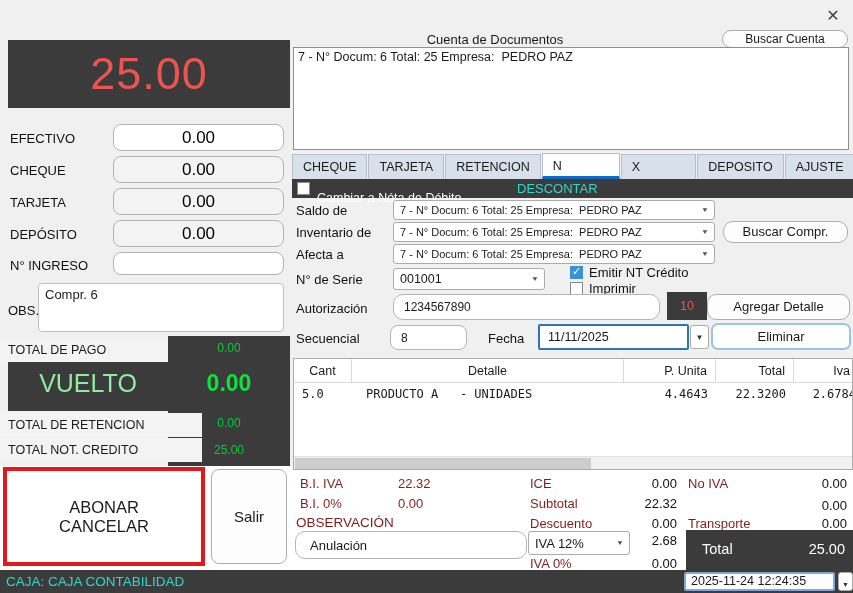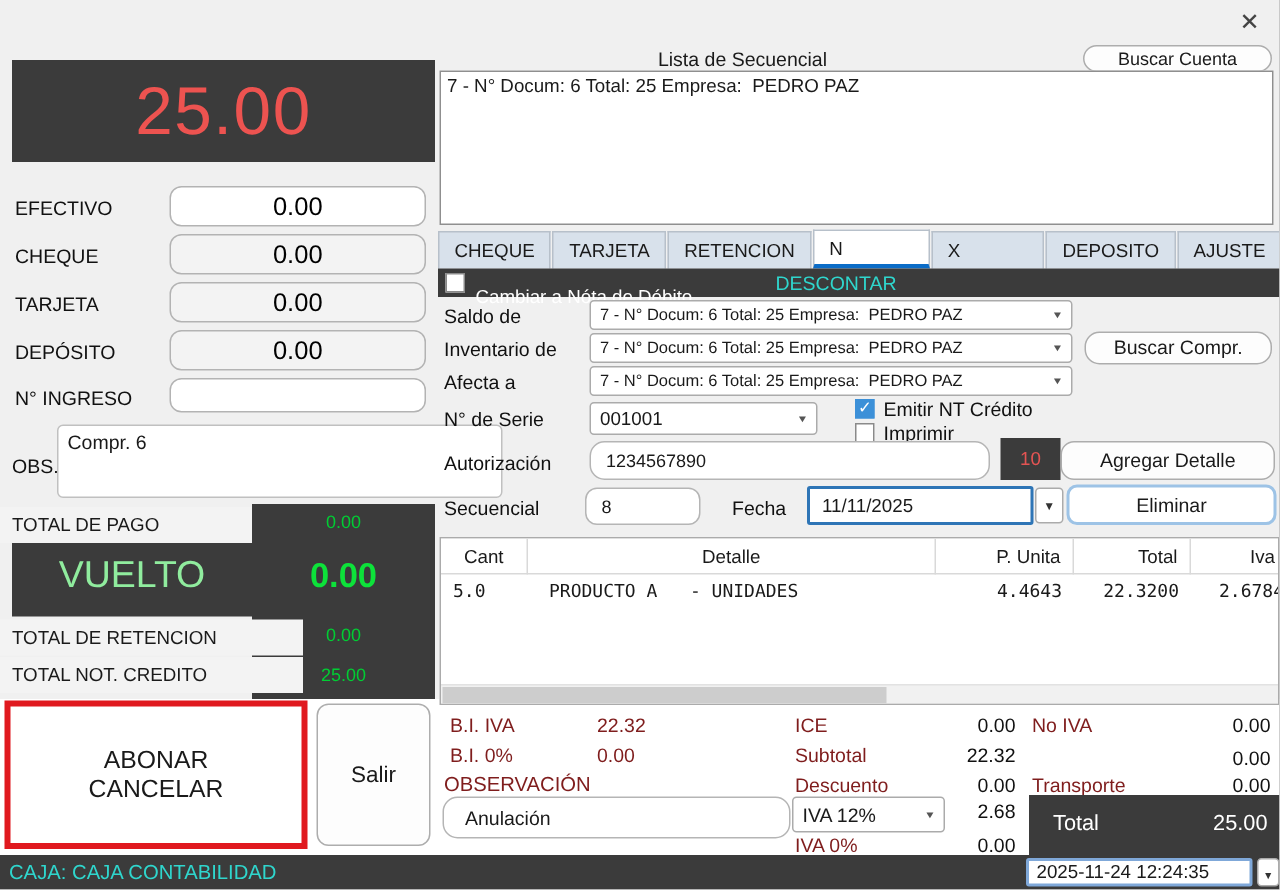--- a/index.html
+++ b/index.html
@@ -80,41 +80,41 @@
   <div class="abs flabel" style="left:10px;top:195px;">TARJETA</div>
   <div class="pinput gray" style="left:113px;top:188px;">0.00</div>
 
   <div class="abs flabel" style="left:10px;top:227px;">DEPÓSITO</div>
   <div class="pinput gray" style="left:113px;top:220px;">0.00</div>
 
   <div class="abs flabel" style="left:10px;top:258px;">N° INGRESO</div>
   <div class="pinput" style="left:113px;top:252px;height:23px;line-height:21px;"></div>
 
   <div class="abs flabel" style="left:8px;top:303px;">OBS.</div>
-  <div class="abs whitebg" style="left:38px;top:283px;width:297px;height:49px;border:1px solid #c0c0c0;border-radius:4px;font-size:13px;padding:3px 6px;">Compr. 6</div>
+  <div class="abs whitebg" style="left:38px;top:283px;width:246px;height:49px;border:1px solid #c0c0c0;border-radius:4px;font-size:13px;padding:3px 6px;">Compr. 6</div>
 
   <div class="strip" style="left:0;top:338px;width:168px;height:24px;">TOTAL DE PAGO</div>
   <div class="gval" style="top:341px;">0.00</div>
 
   <div class="abs" style="left:8px;top:369px;width:160px;text-align:center;color:#90ec9e;font-size:25px;">VUELTO</div>
   <div class="abs" style="left:168px;top:370px;width:122px;text-align:center;color:#0de23a;font-size:23px;font-weight:bold;">0.00</div>
 
   <div class="strip" style="left:0;top:413px;width:202px;height:24px;">TOTAL DE RETENCION</div>
   <div class="gval" style="top:416px;">0.00</div>
 
   <div class="strip" style="left:0;top:438px;width:202px;height:24px;">TOTAL NOT. CREDITO</div>
   <div class="gval" style="top:443px;">25.00</div>
 
   <div class="abs whitebg" style="left:3px;top:467px;width:202px;height:99px;border:4px solid #e0191f;display:flex;flex-direction:column;align-items:center;justify-content:center;font-size:16.5px;cursor:pointer;">
     <div>ABONAR</div>
     <div>CANCELAR</div>
   </div>
   <div class="abs btn" style="left:211px;top:469px;width:76px;height:95px;border-radius:8px;display:flex;align-items:center;justify-content:center;font-size:15px;">Salir</div>
 
-  <div class="abs" style="left:340px;top:32px;width:310px;text-align:center;font-size:13px;">Lista de Secuencial</div>
+  <div class="abs" style="left:340px;top:32px;width:310px;text-align:center;font-size:13px;">Cuenta de Documentos</div>
   <div class="abs btn" style="left:722px;top:30px;width:126px;height:18px;line-height:16px;font-size:12px;border-radius:9px;">Buscar Cuenta</div>
 
   <div class="abs whitebg" style="left:293px;top:47px;width:556px;height:103px;border:1px solid #8f8f8f;">
     <div class="pre" style="font-size:12.5px;padding:2px 4px;">7 - N° Docum: 6 Total: 25 Empresa:  PEDRO PAZ</div>
   </div>
 
   <div class="tabs">
     <div class="tab">CHEQUE</div>
     <div class="tab">TARJETA</div>
     <div class="tab">RETENCION</div>

